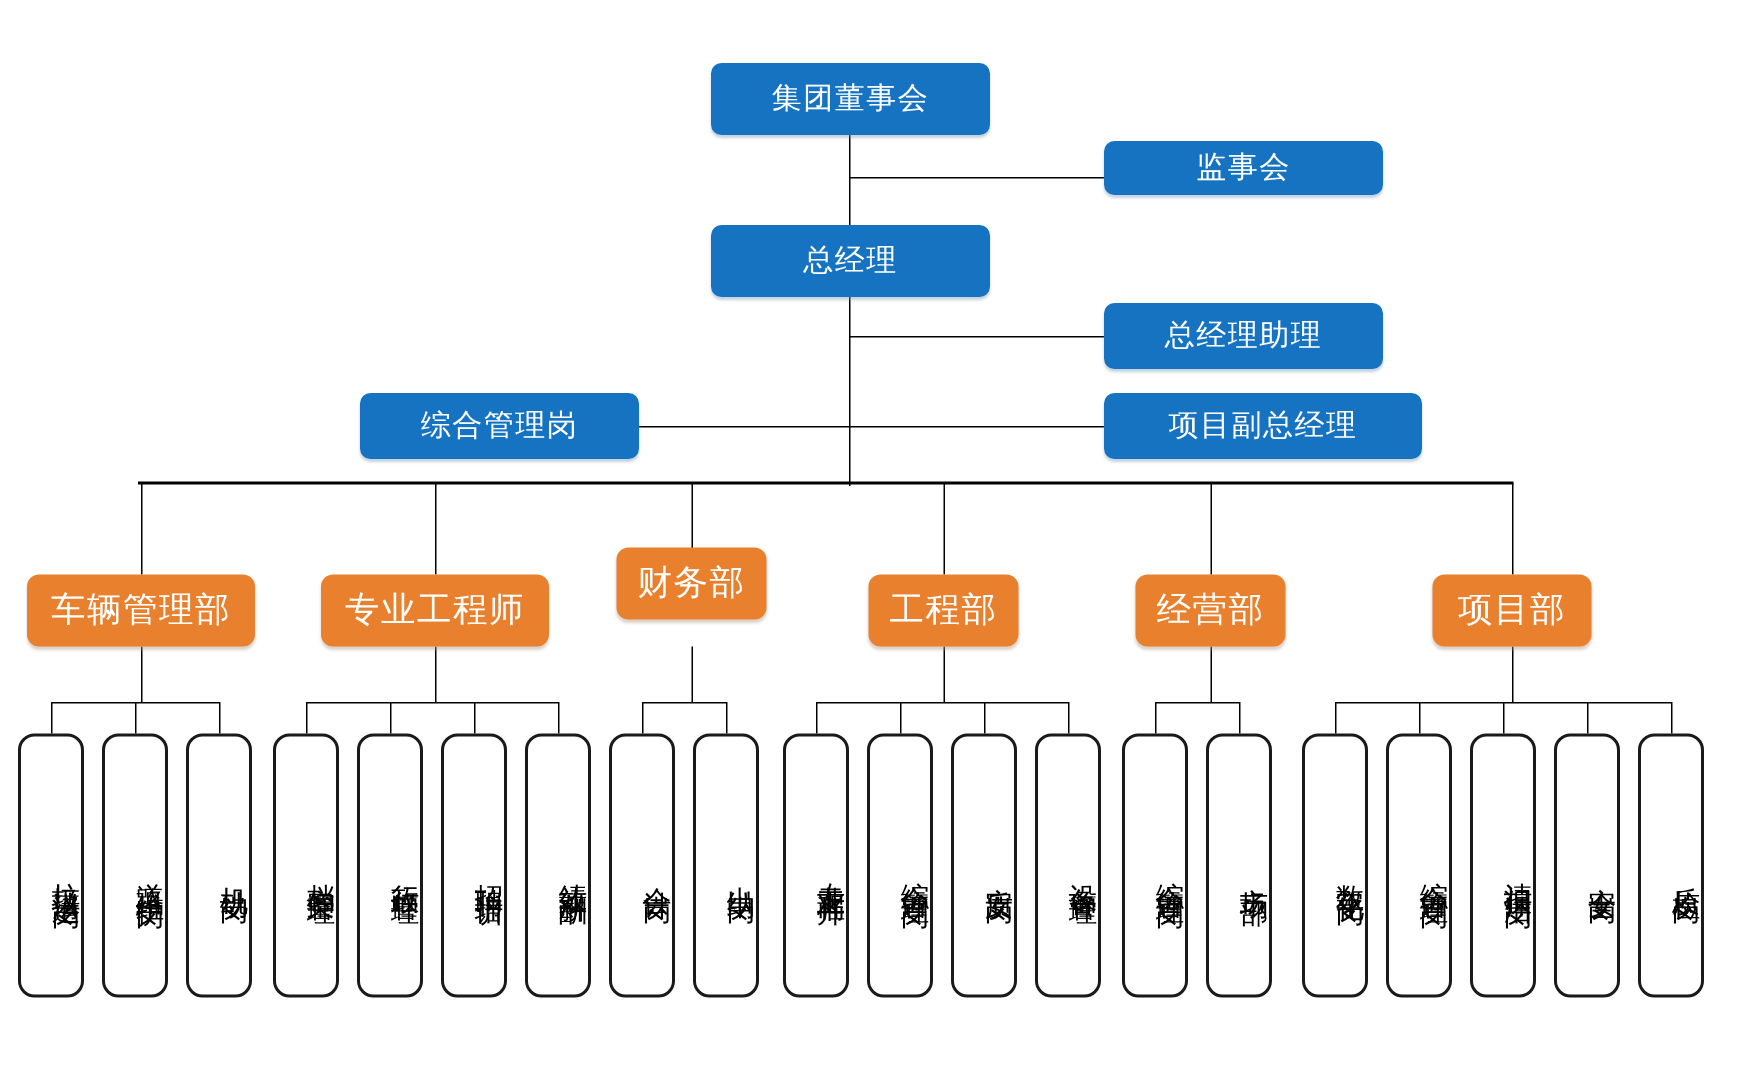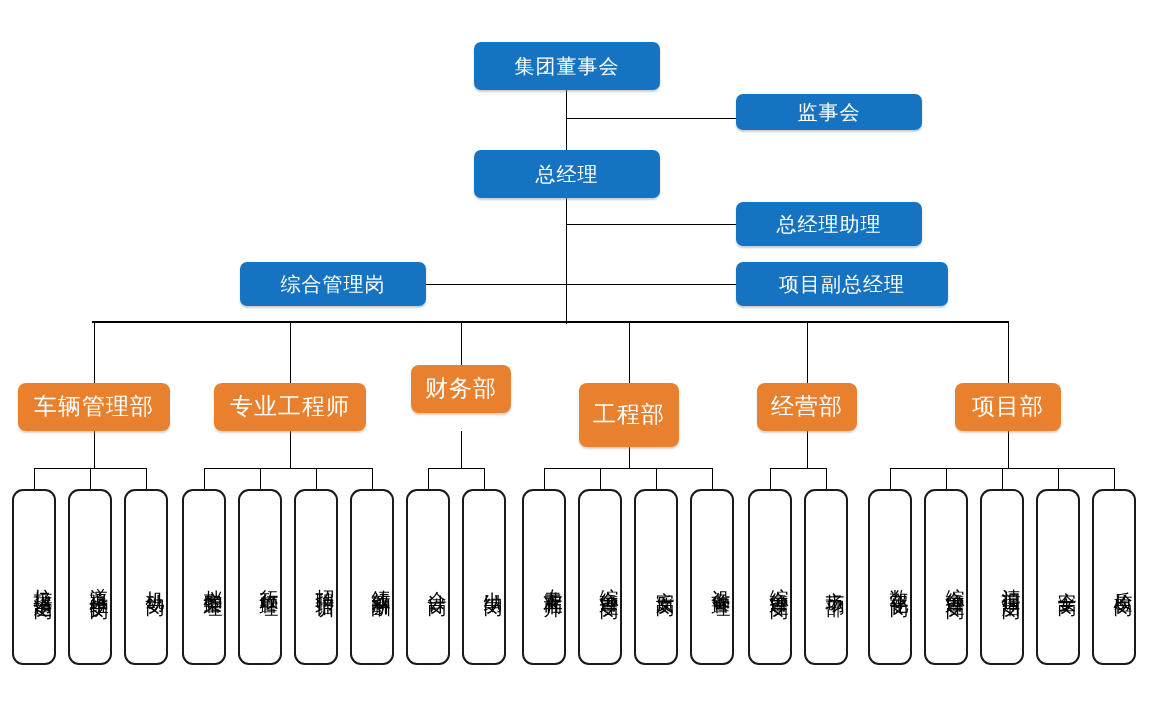--- a/index.html
+++ b/index.html
@@ -133,21 +133,21 @@
       <div class="node blue" style="left: 736px; top: 94px; width: 186px; height: 36px;">监事会</div>
       <div class="node blue" style="left: 474px; top: 150px; width: 186px; height: 48px;">总经理</div>
       <div class="node blue" style="left: 736px; top: 202px; width: 186px; height: 44px;">总经理助理</div>
       <div class="node blue" style="left: 240px; top: 262px; width: 186px; height: 44px;">综合管理岗</div>
       <div class="node blue" style="left: 736px; top: 262px; width: 212px; height: 44px;">项目副总经理</div>
     </div>
   <div id="dept-layer">
       <div class="node orange" style="left: 18px; top: 383px; width: 152px; height: 48px;">车辆管理部</div>
       <div class="node orange" style="left: 214px; top: 383px; width: 152px; height: 48px;">专业工程师</div>
       <div class="node orange" style="left: 411px; top: 365px; width: 100px; height: 48px;">财务部</div>
-      <div class="node orange" style="left: 579px; top: 383px; width: 100px; height: 64px;">工程部</div>
+      <div class="node orange" style="left: 579px; top: 383px; width: 100px; height: 48px;">工程部</div>
       <div class="node orange" style="left: 757px; top: 383px; width: 100px; height: 48px;">经营部</div>
       <div class="node orange" style="left: 955px; top: 383px; width: 106px; height: 48px;">项目部</div>
     </div>
   <div id="leaf-layer">
       <div class="node leaf" style="left: 12px; top: 489px; width: 44px; height: 176px;">垃圾清运岗</div>
       <div class="node leaf" style="left: 68px; top: 489px; width: 44px; height: 176px;">道路维护岗</div>
       <div class="node leaf" style="left: 124px; top: 489px; width: 44px; height: 176px;">机动岗</div>
       <div class="node leaf" style="left: 182px; top: 489px; width: 44px; height: 176px;">档案管理</div>
       <div class="node leaf" style="left: 238px; top: 489px; width: 44px; height: 176px;">行政管理</div>
       <div class="node leaf" style="left: 294px; top: 489px; width: 44px; height: 176px;">招聘培训</div>

